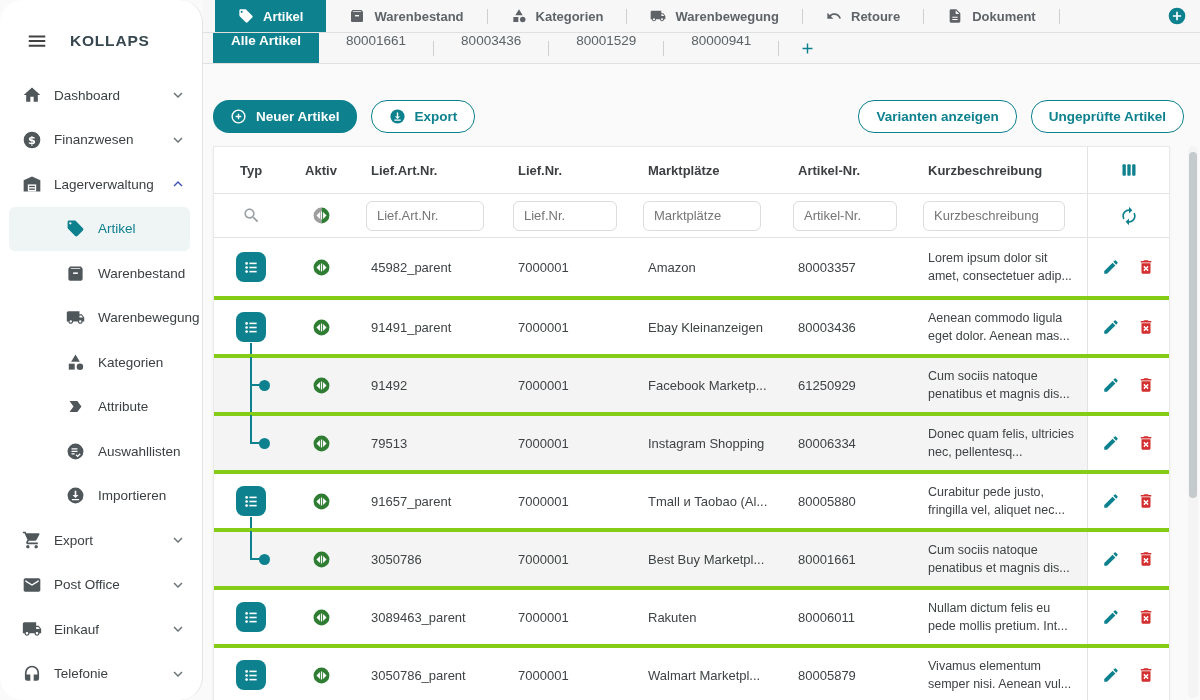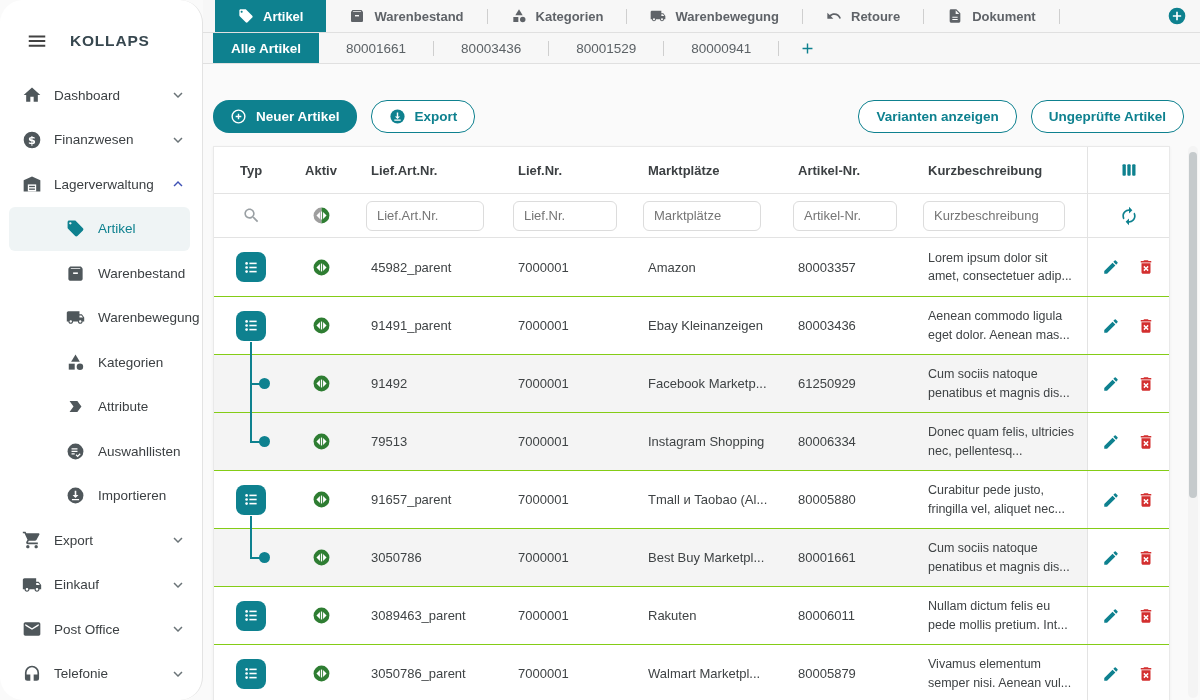--- a/index.html
+++ b/index.html
@@ -38,21 +38,21 @@
   .tabbar{height:33px; flex:0 0 33px; background:#f7f7f7; border-bottom:1px solid #e0e0e0; display:flex; align-items:stretch; padding-left:12px; position:relative;}
   .tab{display:flex; align-items:center; gap:9px; padding:0 23px; font-size:13px; font-weight:600; color:var(--muted); cursor:pointer; position:relative; white-space:nowrap;}
   .tab .tab-icon{width:16px;height:16px;}
   .tab .tab-icon svg{width:16px;height:16px;}
   .tab.active{background:var(--teal); color:#fff;}
   .tab-divider{width:1px; height:15px; background:#cfcfcf; align-self:center;}
   .tabbar-plus{position:absolute; right:13px; top:50%; transform:translateY(-50%); width:20px; height:20px; color:var(--teal); cursor:pointer;}
   .tabbar-plus svg{width:20px;height:20px;}
 
   .subtabbar{height:31px; flex:0 0 31px; background:#f7f7f7; border-bottom:1px solid #e0e0e0; display:flex; align-items:stretch; padding-left:10px;}
-  .subtab{display:flex; align-items:center; padding:0 27px; font-size:13.5px; color:#5c6266; cursor:pointer; white-space:nowrap;}
+  .subtab{display:flex; padding:0 27px; font-size:13.5px; color:#5c6266; cursor:pointer; white-space:nowrap;}
   .subtab.active{background:var(--teal); color:#fff; font-weight:700; padding:0 18px;}
   .subtab-plus{width:17px; height:17px; color:var(--teal); align-self:center; margin-left:20px; cursor:pointer;}
   .subtab-plus svg{width:17px;height:17px;}
 
   .content{flex:1; position:relative; padding:0 16px 0 10px; background:var(--bg); min-height:0;}
 
   .actions-row{display:flex; align-items:center; margin:36px 0 13px;}
   .btn{height:33px; border-radius:16px; font-size:13.5px; font-weight:600; display:inline-flex; align-items:center; gap:9px; padding:0 17px; cursor:pointer; font-family:inherit;}
   .btn .btn-icon{width:17px;height:17px;}
   .btn .btn-icon svg{width:17px;height:17px;}
@@ -73,21 +73,21 @@
   .cell.c-actions{justify-content:center; gap:17px; border-left:1px solid var(--border); background:#fff;}
   .f-input{height:30px; margin-left:12px; width:calc(100% - 26px); max-width:118px; border:1px solid #dcdcdc; border-radius:6px; background:#fff; padding:0 10px; font-size:13px; color:#555; font-family:inherit; outline:none;}
   .c-kurzfilter .f-input{max-width:142px;}
   .icon-19{width:19px;height:19px;} .icon-19 svg{width:19px;height:19px;}
   .icon-20{width:20px;height:20px;} .icon-20 svg{width:20px;height:20px;}
   .gray{color:#9aa0a4;} .tealc{color:var(--teal);}
   .icon-btn{width:18px; height:18px; cursor:pointer;}
   .icon-btn svg{width:18px;height:18px;}
   .icon-btn.tealc{color:var(--teal);} .icon-btn.redc{color:var(--red);}
 
-  .trow{height:58px; border-top:1px solid #84cc16; position:relative;}
+  .trow{height:58px; border-top:4px solid #84cc16; position:relative;}
   .trow:first-of-type{border-top:none;}
   .trow.child{background:#f4f4f4;}
   .c-typ{position:relative; justify-content:center;}
   .typ-badge{width:30px; height:30px; border-radius:8px; background:var(--teal); color:#fff; display:flex; align-items:center; justify-content:center;}
   .typ-badge svg{width:19px; height:19px;}
   .conn{position:absolute; background:var(--teal);}
   .conn-down{left:36px; top:calc(50% + 16px); bottom:-1px; width:2px;}
   .conn-through{left:36px; top:-1px; bottom:-1px; width:2px;}
   .conn-half{left:36px; top:-1px; height:calc(50% + 1px); width:2px;}
   .conn-branch{left:36px; top:calc(50% - 1px); width:14px; height:2px;}
@@ -241,38 +241,38 @@
     <span class="nav-chevron">
           <svg viewBox="0 0 24 24" fill="currentColor" xmlns="http://www.w3.org/2000/svg">
             <path d="M7.4 8.6 12 13.2l4.6-4.6L18 10l-6 6-6-6z"></path>
           </svg>
         </span>
   </div>
 
   <div class="nav-item top">
     <span class="nav-icon">
           <svg viewBox="0 0 24 24" fill="currentColor" xmlns="http://www.w3.org/2000/svg">
+            <path d="M20 4H4c-1.1 0-2 .9-2 2v12c0 1.1.9 2 2 2h16c1.1 0 2-.9 2-2V6c0-1.1-.9-2-2-2zm0 4-8 5-8-5V6l8 5 8-5v2z"></path>
+          </svg>
+        </span>
+    <span class="nav-label">Post Office</span>
+    <span class="nav-chevron">
+          <svg viewBox="0 0 24 24" fill="currentColor" xmlns="http://www.w3.org/2000/svg">
+            <path d="M7.4 8.6 12 13.2l4.6-4.6L18 10l-6 6-6-6z"></path>
+          </svg>
+        </span>
+  </div>
+
+  <div class="nav-item top">
+    <span class="nav-icon">
+          <svg viewBox="0 0 24 24" fill="currentColor" xmlns="http://www.w3.org/2000/svg">
             <path d="M20 8h-3V4H3c-1.1 0-2 .9-2 2v11h2c0 1.66 1.34 3 3 3s3-1.34 3-3h6c0 1.66 1.34 3 3 3s3-1.34 3-3h2v-5l-3-4zM6 18.5c-.83 0-1.5-.67-1.5-1.5s.67-1.5 1.5-1.5 1.5.67 1.5 1.5-.67 1.5-1.5 1.5zm13.5-9 1.96 2.5H17V9.5h2.5zm-1.5 9c-.83 0-1.5-.67-1.5-1.5s.67-1.5 1.5-1.5 1.5.67 1.5 1.5-.67 1.5-1.5 1.5z"></path>
           </svg>
         </span>
     <span class="nav-label">Einkauf</span>
-    <span class="nav-chevron">
-          <svg viewBox="0 0 24 24" fill="currentColor" xmlns="http://www.w3.org/2000/svg">
-            <path d="M7.4 8.6 12 13.2l4.6-4.6L18 10l-6 6-6-6z"></path>
-          </svg>
-        </span>
-  </div>
-
-  <div class="nav-item top">
-    <span class="nav-icon">
-          <svg viewBox="0 0 24 24" fill="currentColor" xmlns="http://www.w3.org/2000/svg">
-            <path d="M20 4H4c-1.1 0-2 .9-2 2v12c0 1.1.9 2 2 2h16c1.1 0 2-.9 2-2V6c0-1.1-.9-2-2-2zm0 4-8 5-8-5V6l8 5 8-5v2z"></path>
-          </svg>
-        </span>
-    <span class="nav-label">Post Office</span>
     <span class="nav-chevron">
           <svg viewBox="0 0 24 24" fill="currentColor" xmlns="http://www.w3.org/2000/svg">
             <path d="M7.4 8.6 12 13.2l4.6-4.6L18 10l-6 6-6-6z"></path>
           </svg>
         </span>
   </div>
 
   <div class="nav-item top">
     <span class="nav-icon">
           <svg viewBox="0 0 24 24" fill="currentColor" xmlns="http://www.w3.org/2000/svg">

